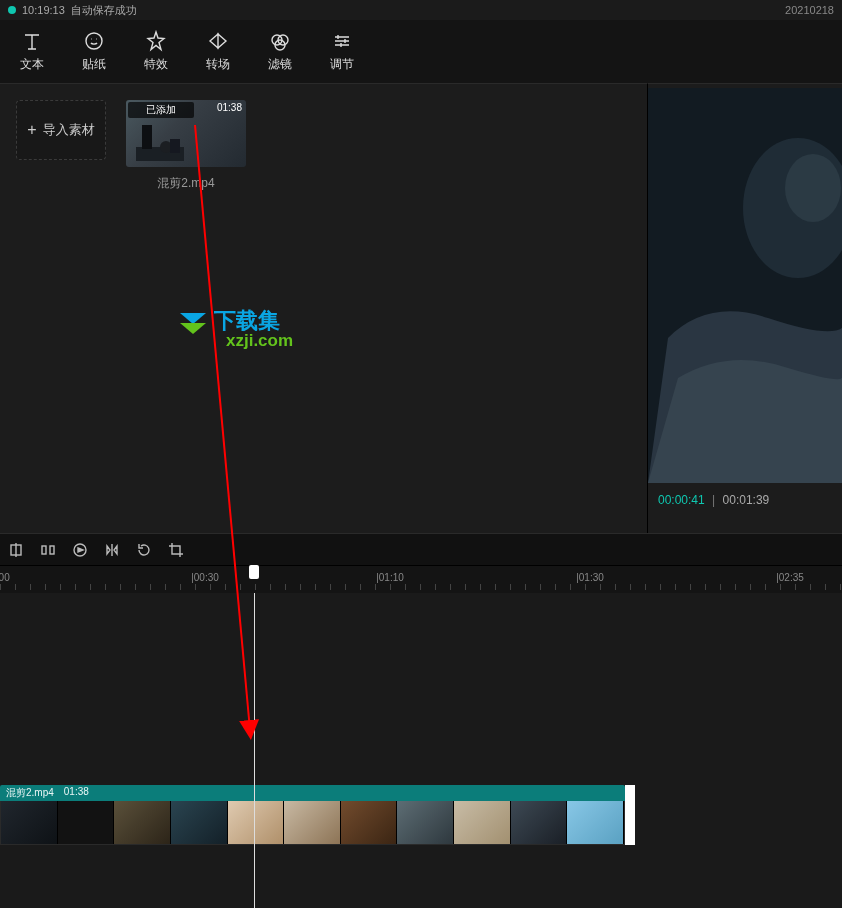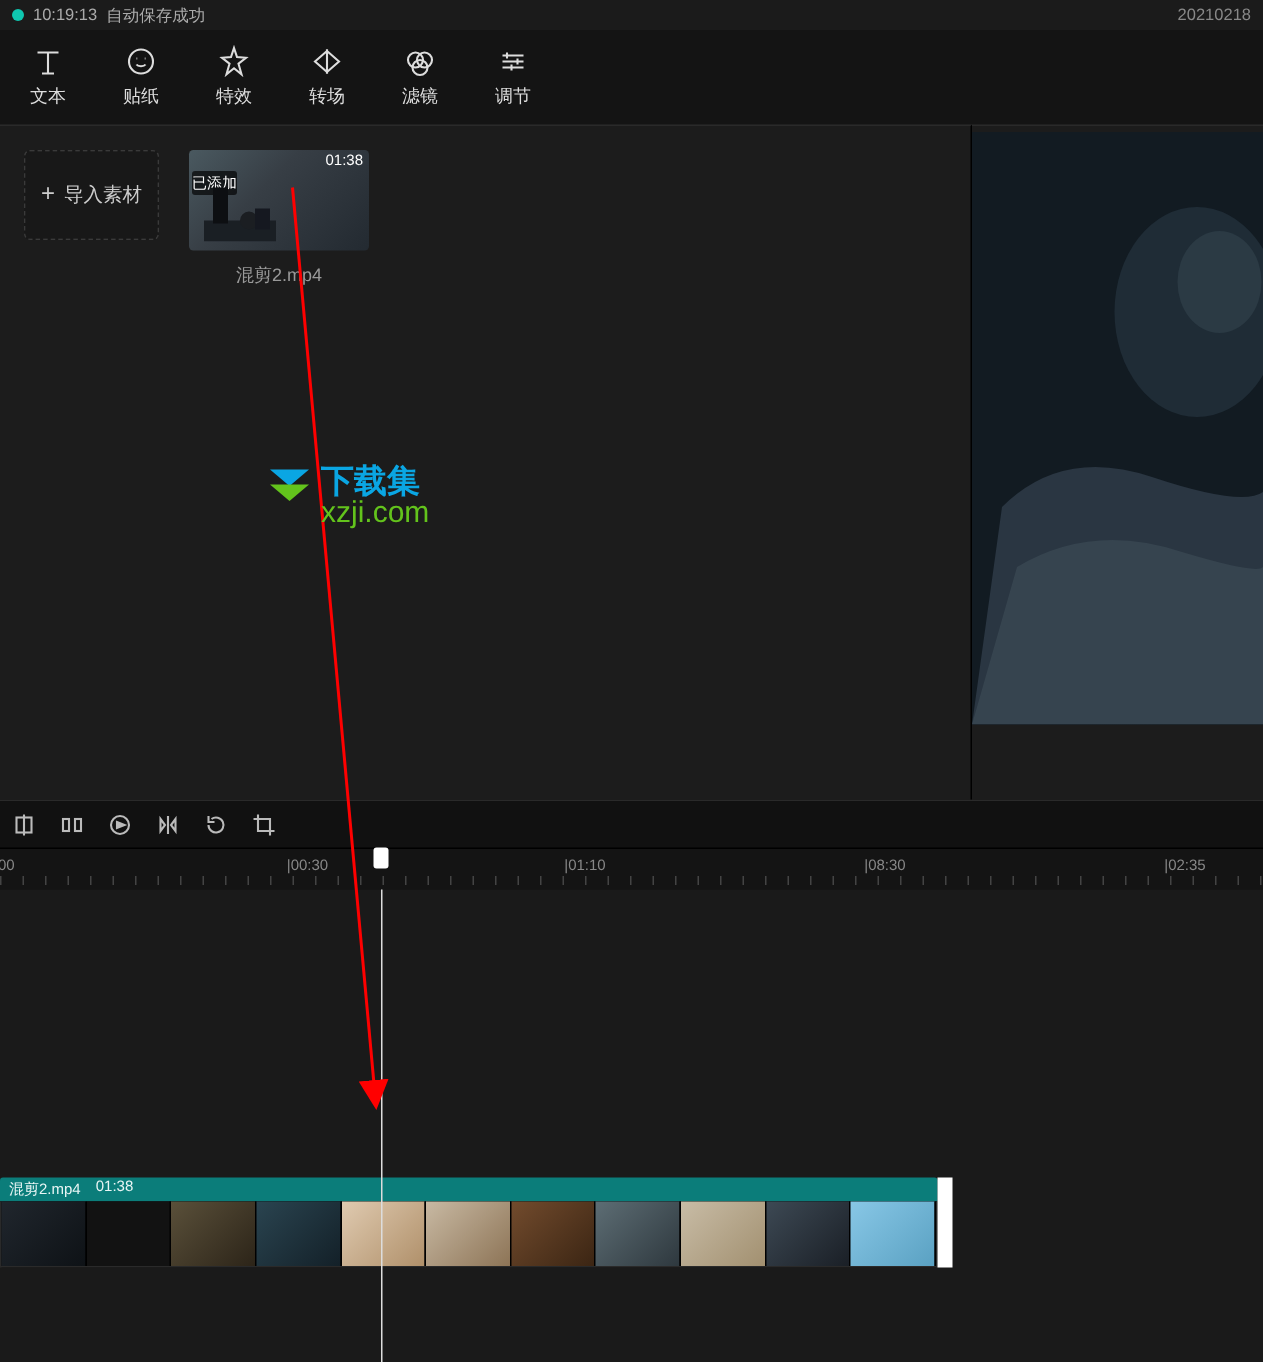--- a/index.html
+++ b/index.html
@@ -68,23 +68,23 @@
     width:120px;
   }
   .thumb-box {
     position:relative;
     width:120px; height:67px;
     border-radius:3px;
     background:linear-gradient(135deg,#4a5960 0%, #373e45 40%, #232a31 100%);
     overflow:hidden;
   }
   .thumb-tag {
-    position:absolute; top:14px; left:2px;
+    position:absolute; top:2px; left:2px;
     background:#000000aa; color:#fff; font-size:10px;
-    padding:1px 0; border-radius:2px;
+    padding:1px 18px; border-radius:2px;
   }
   .thumb-dur {
     position:absolute; top:2px; right:4px;
     color:#fff; font-size:10px;
   }
   .thumb-name {
     margin-top:8px; text-align:center;
     font-size:12px; color:#999;
   }
   .thumb-scene {
@@ -207,21 +207,21 @@
   
   .watermark {
     position:absolute;
     left:178px; top:310px;
     display:flex; align-items:flex-start;
     font-family:Arial,sans-serif;
     z-index:5;
   }
   .wm-arrow-shape { width:30px; height:30px; position:relative; margin-right:6px; }
   .wm-text1 { color:#0aa6e3; font-size:22px; font-weight:700; line-height:1; }
-  .wm-text2 { color:#63c31c; font-size:20px; font-weight:400; line-height:1; }
+  .wm-text2 { color:#63c31c; font-size:17px; font-weight:700; line-height:1;padding-left:12px; }
   
   .red-arrow {
     position:absolute;
     left:190px; top:120px;
     width:70px; height:620px;
     z-index:4;
     pointer-events:none;
   }
 </style>
 </head>
@@ -300,20 +300,25 @@
   <div class="preview-panel">
     <div class="preview-img">
       <svg width="100%" height="100%" viewBox="0 0 194 395" preserveAspectRatio="none">
         <rect width="194" height="395" fill="#121b22"></rect>
         <ellipse cx="150" cy="120" rx="55" ry="70" fill="#1f2c36"></ellipse>
         <ellipse cx="165" cy="100" rx="28" ry="34" fill="#2b3a44"></ellipse>
         <path d="M20 250 Q60 210 120 230 Q180 250 194 240 L194 395 L0 395 Z" fill="#2a3642"></path>
         <path d="M30 290 Q80 260 140 280 Q190 295 194 290 L194 395 L0 395 Z" fill="#36444f"></path>
       </svg>
     </div>
+    <div class="preview-time">
+      <span class="preview-cur">00:00:41</span>
+      <span class="preview-sep">|</span>
+      <span class="preview-tot">00:01:39</span>
+    </div>
   </div>
 </div>
 
 <div class="tl-toolbar">
   <div class="tbtn">
       <svg>
         <rect x="3" y="3" width="10" height="10"></rect>
         <path d="M8 1v14"></path>
       </svg>
     </div>
@@ -343,21 +348,21 @@
       <svg>
         <path d="M4 1v11h11M1 4h11v11"></path>
       </svg>
     </div>
 </div>
 
 <div class="ruler" id="ruler">
     <span class="ruler-label" style="left: 0px;">0:00</span>
     <span class="ruler-label" style="left: 205px;">|00:30</span>
     <span class="ruler-label" style="left: 390px;">|01:10</span>
-    <span class="ruler-label" style="left: 590px;">|08:30</span>
+    <span class="ruler-label" style="left: 590px;">|01:30</span>
     <span class="ruler-label" style="left: 790px;">|02:35</span>
     <span class="ruler-tick" style="left: 0px;"></span>
     <span class="ruler-tick" style="left: 15px;"></span>
     <span class="ruler-tick" style="left: 30px;"></span>
     <span class="ruler-tick" style="left: 45px;"></span>
     <span class="ruler-tick" style="left: 60px;"></span>
     <span class="ruler-tick" style="left: 75px;"></span>
     <span class="ruler-tick" style="left: 90px;"></span>
     <span class="ruler-tick" style="left: 105px;"></span>
     <span class="ruler-tick" style="left: 120px;"></span>

